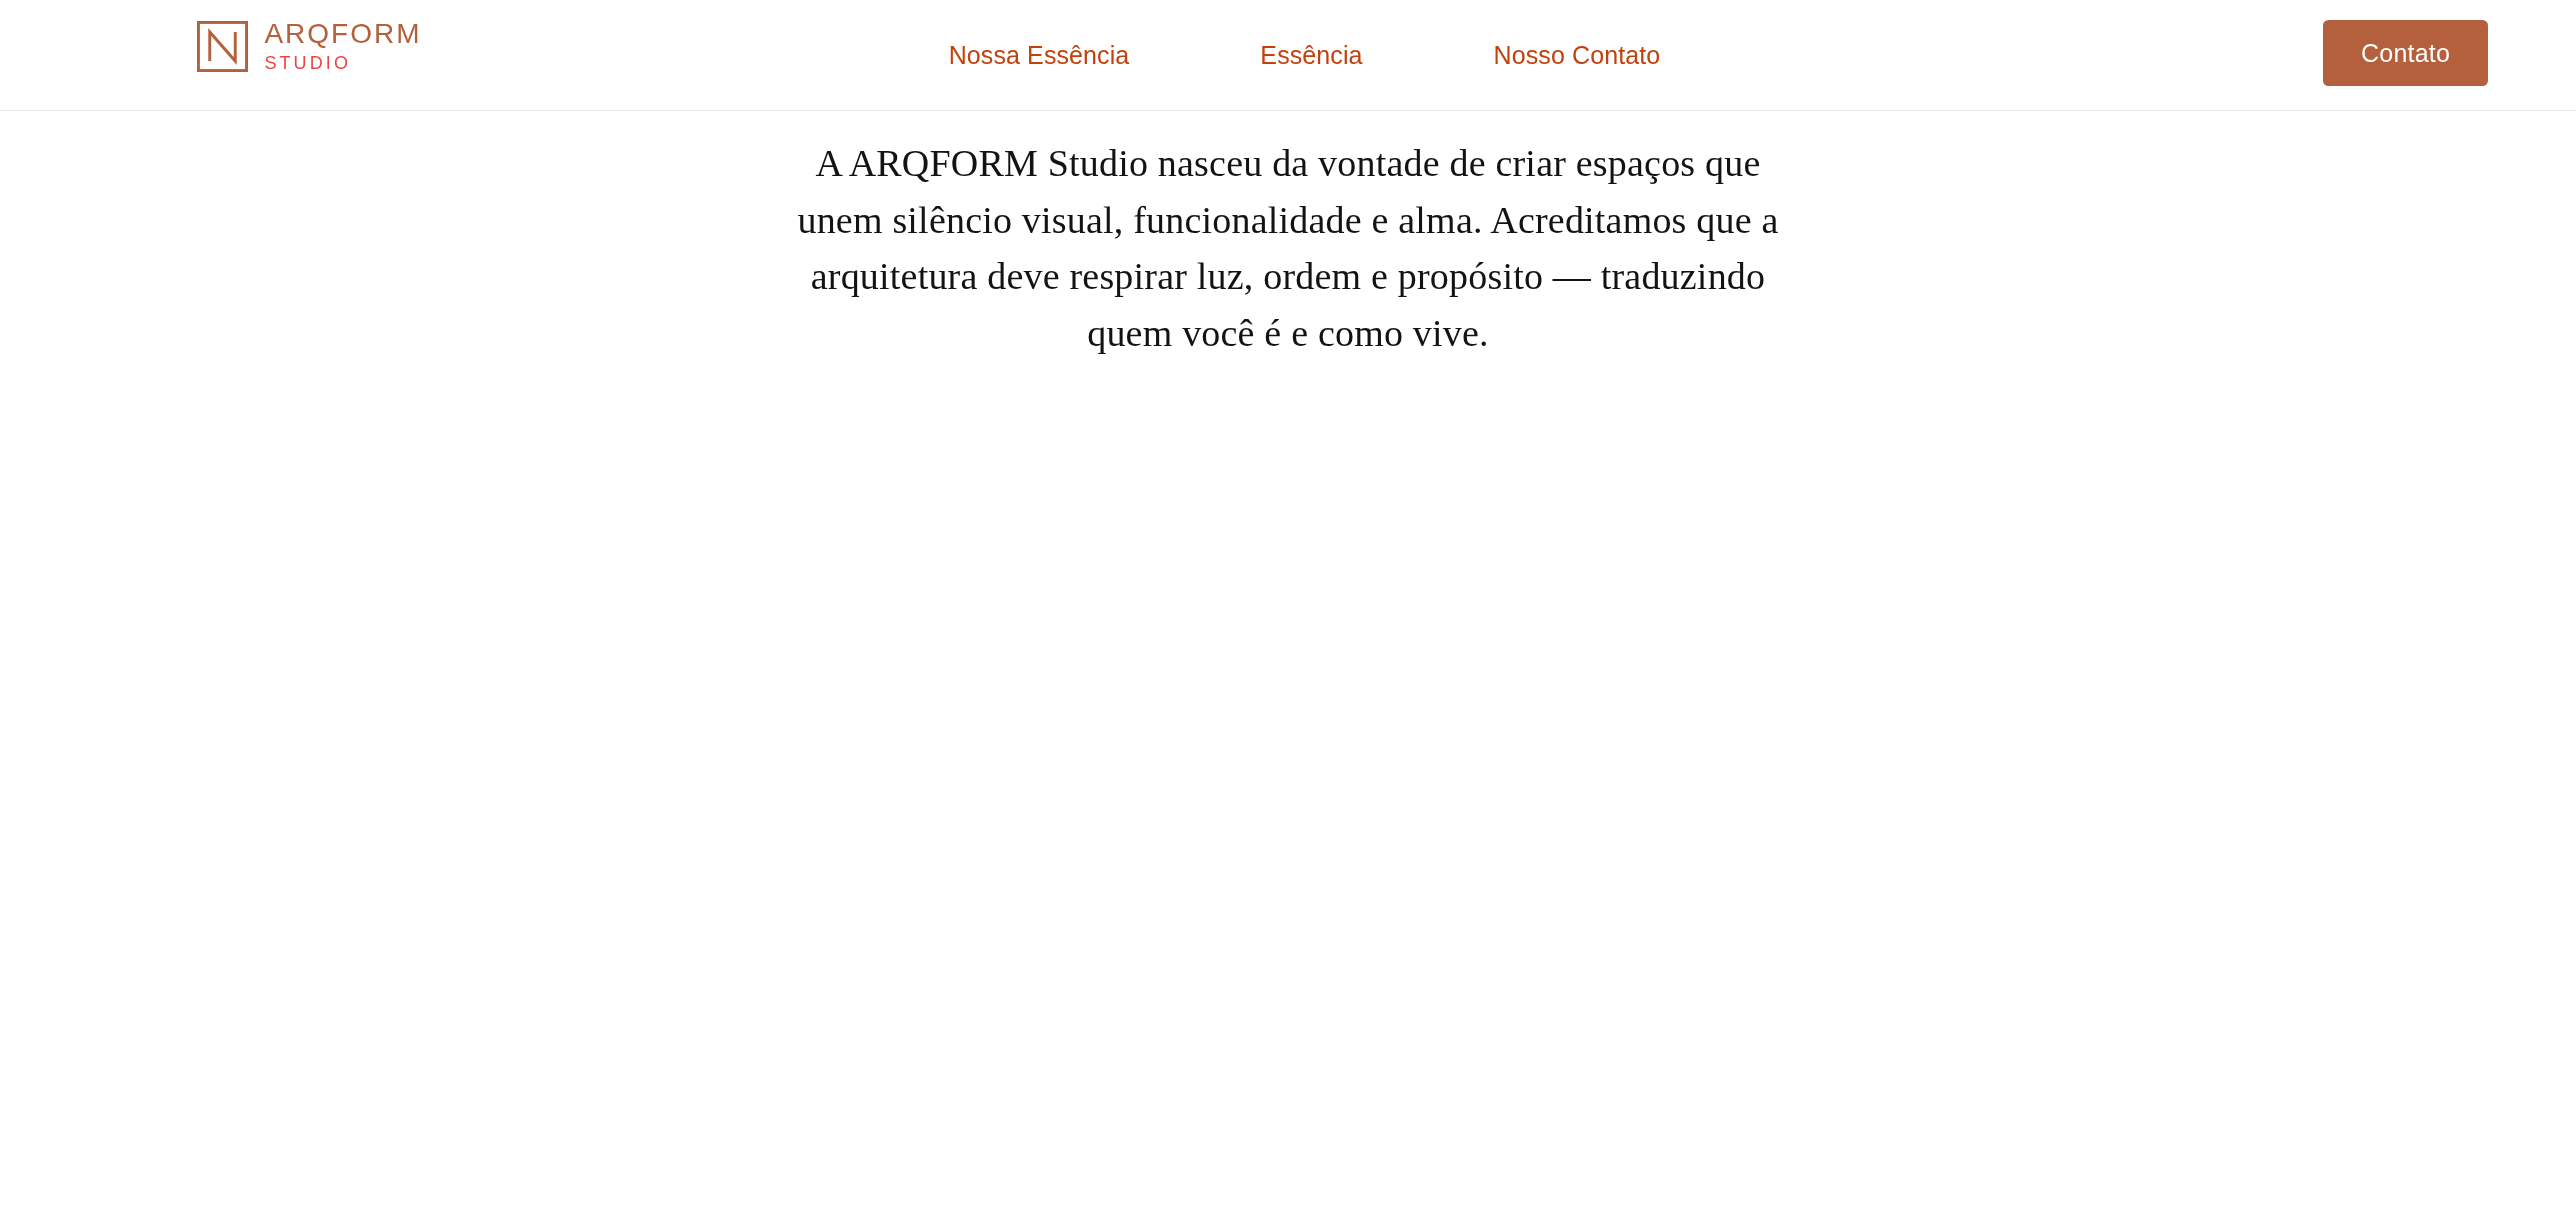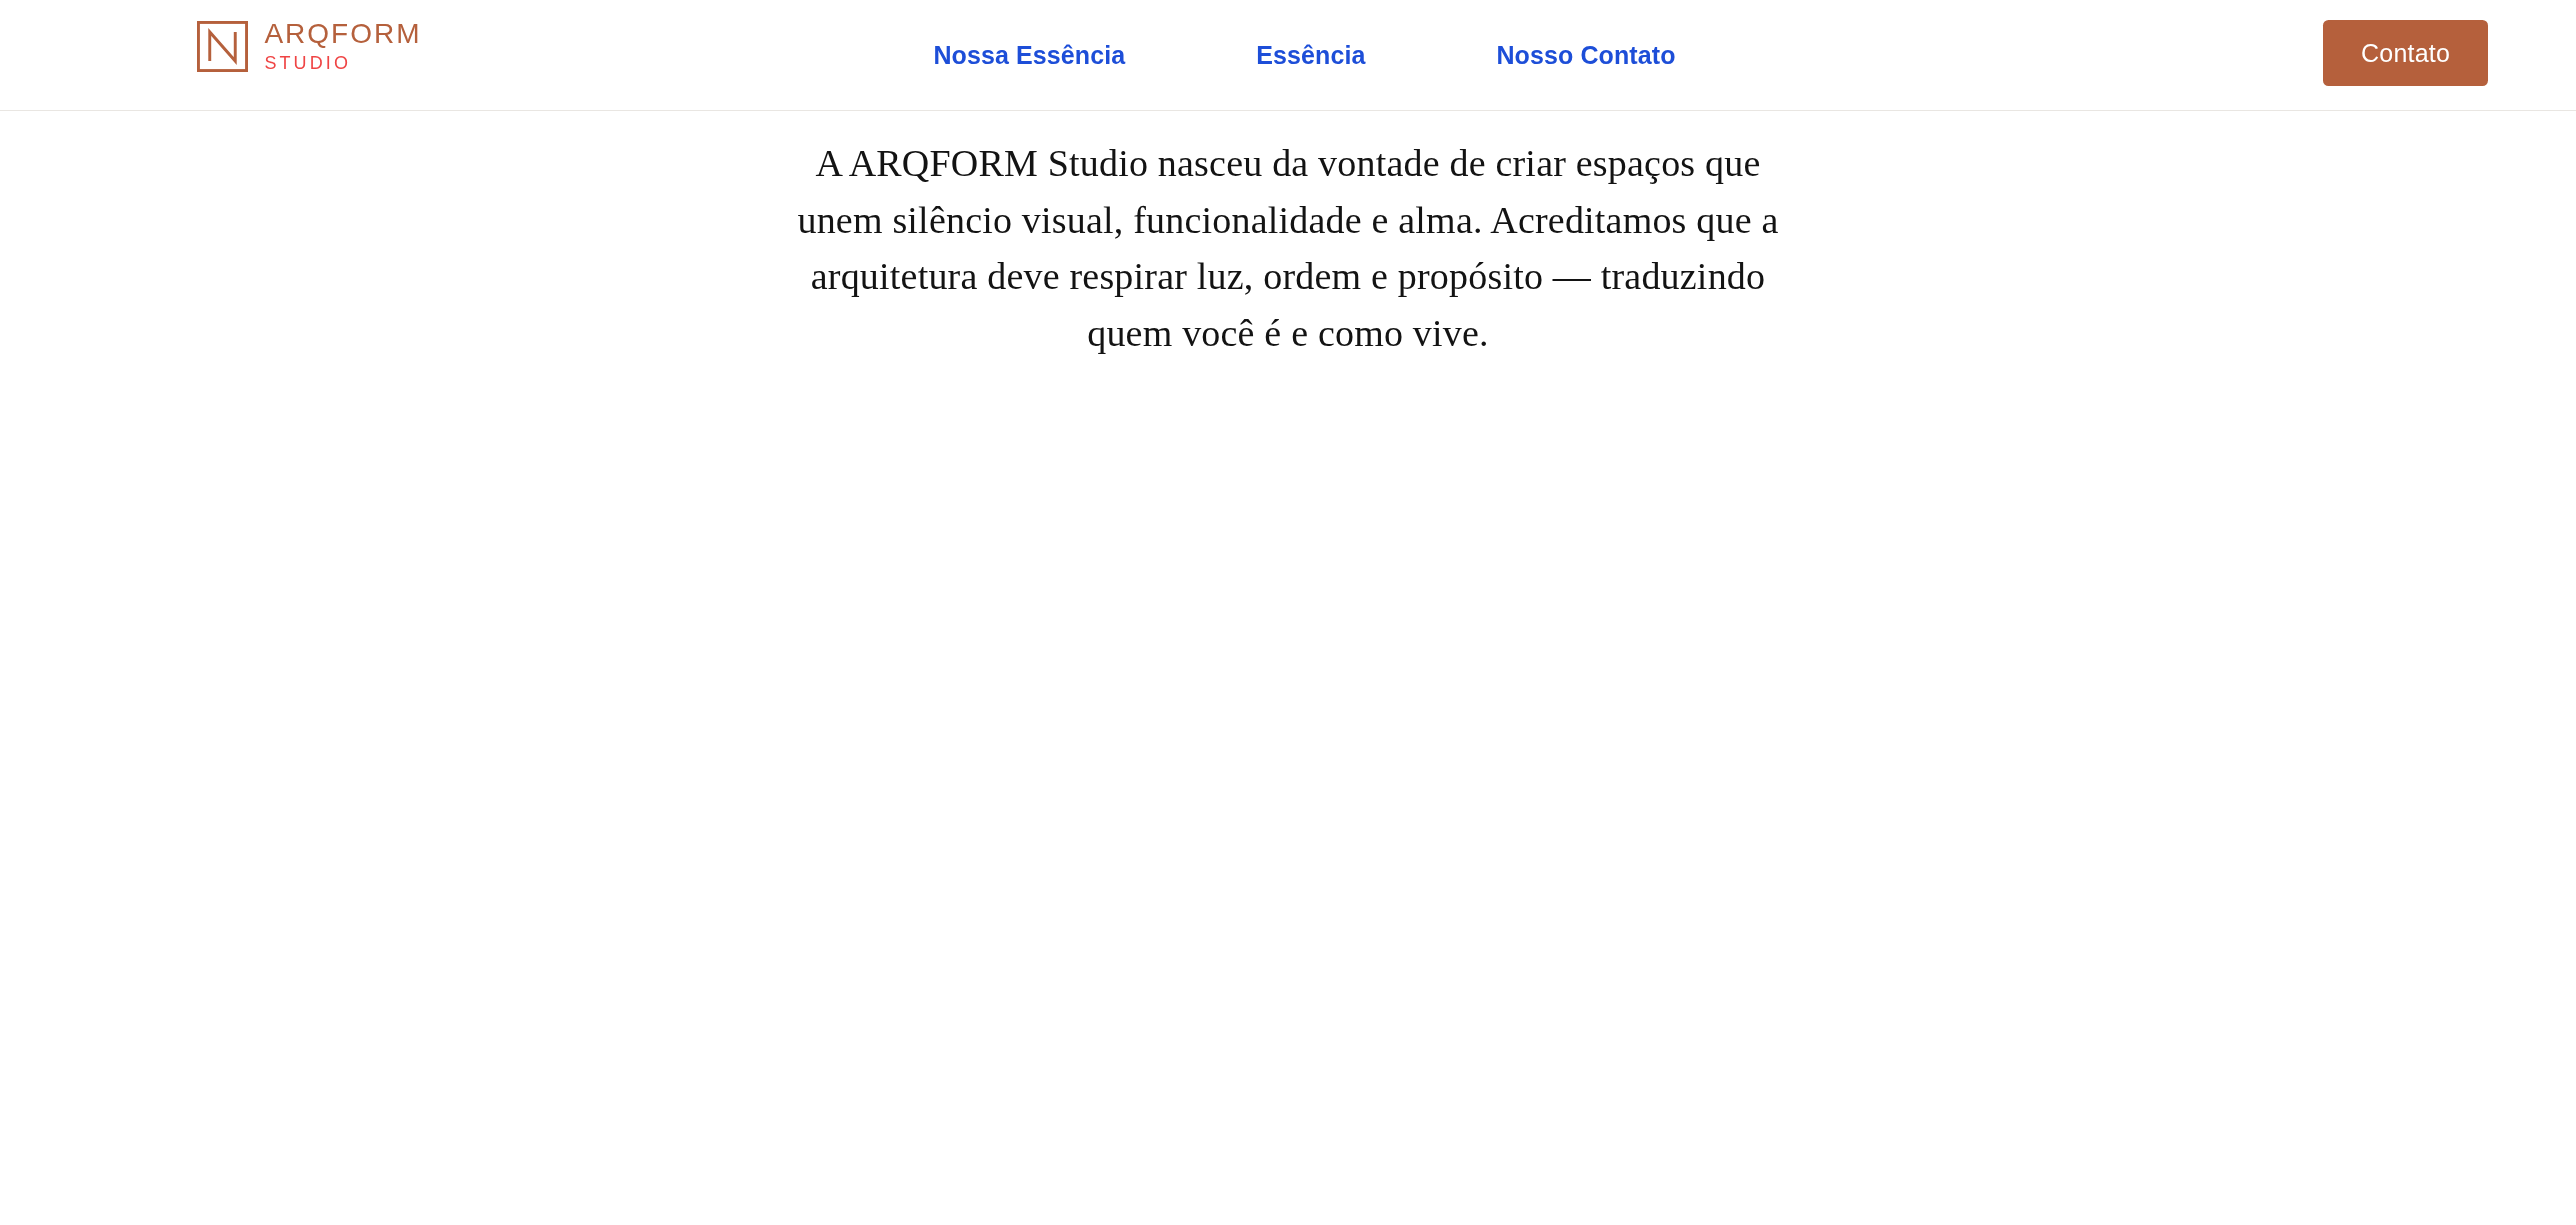--- a/index.html
+++ b/index.html
@@ -84,23 +84,23 @@
 
   .main-nav .nav-inner {
     display: flex;
     align-items: center;
     gap: 98px;
     pointer-events: auto;
   }
 
   .nav-link {
     font-size: 25px;
-    color: #1d4ed8;
+    color: #c2410c;
     text-decoration: none;
-    font-weight: 700;
+    font-weight: 400;
     letter-spacing: 0.1px;
     white-space: nowrap;
     font-family: "Liberation Sans", sans-serif;
     margin-left: 33px;
   }
 
   .contact-button {
     position: absolute;
     right: 88px;
     top: 20px;

